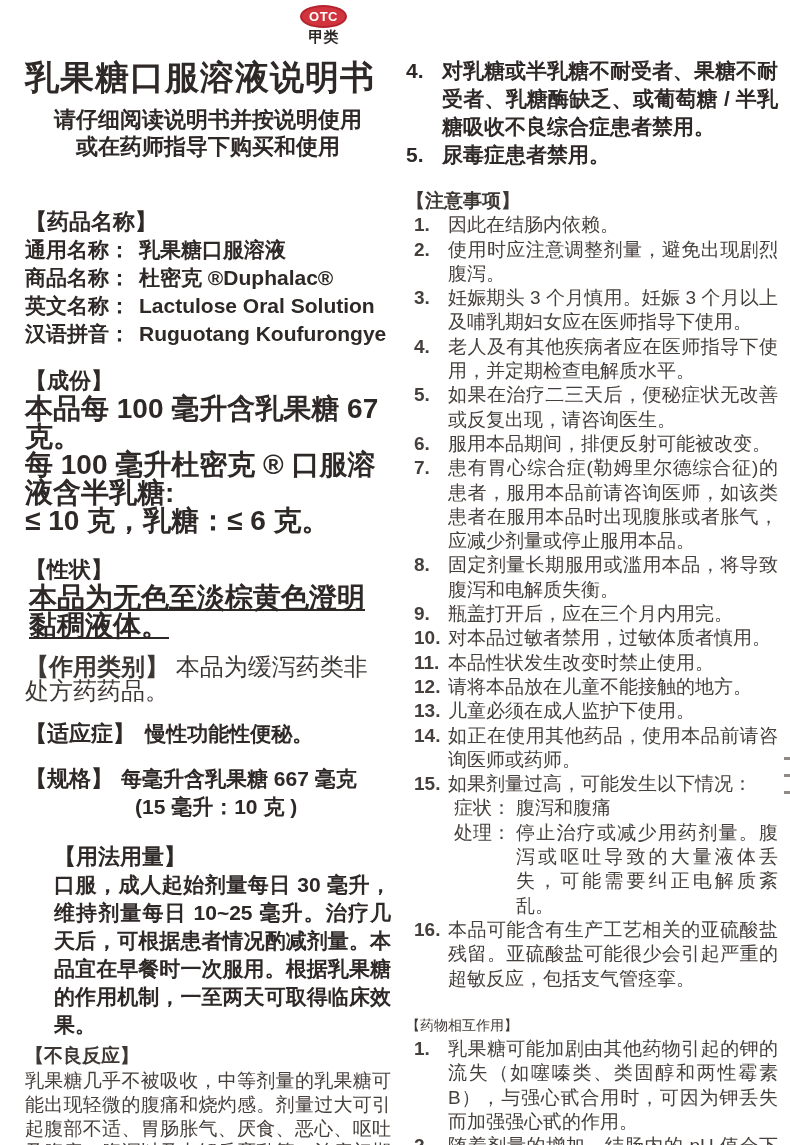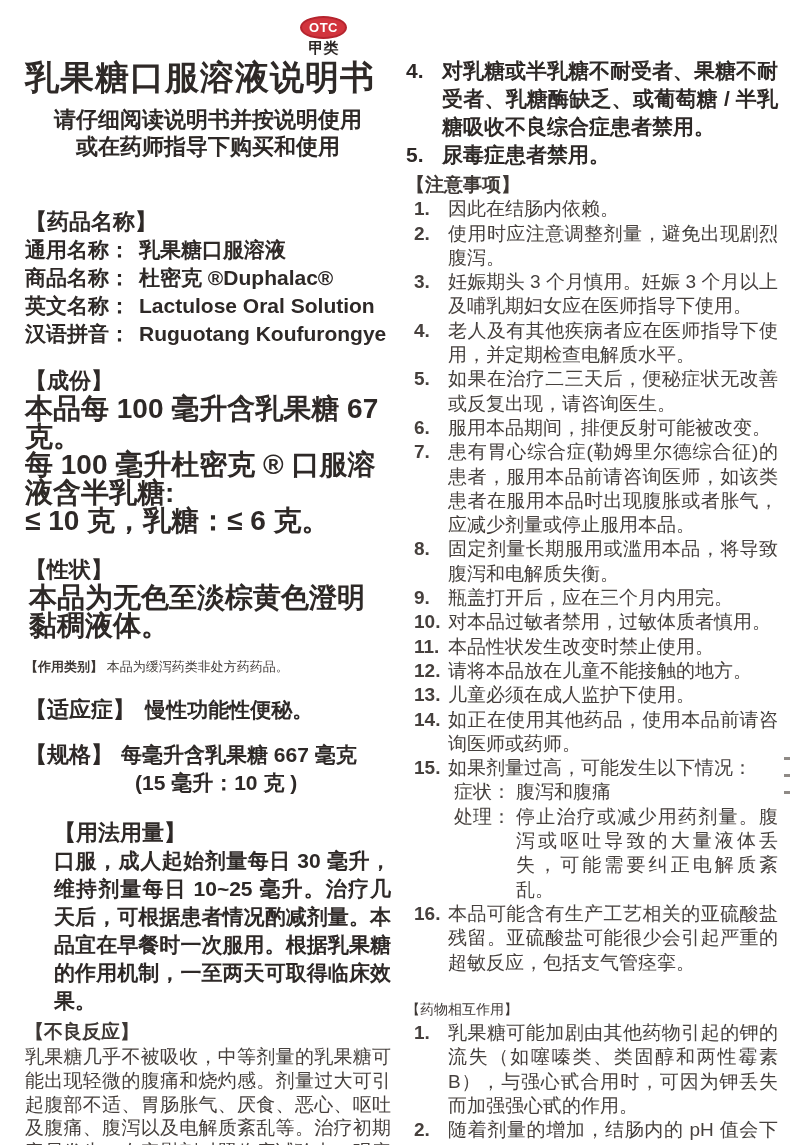--- a/index.html
+++ b/index.html
@@ -7,21 +7,21 @@
     width:790px;height:1145px;
     background:#ffffff;
     font-family:"Liberation Sans", sans-serif;
     color:#2e2927;
     position:relative;
     overflow:hidden;
   }
   .page{position:absolute;inset:0;background:#fff;}
 
   
-  .otc-badge{position:absolute;left:300px;top:16px;}
+  .otc-badge{position:absolute;left:300px;top:5px;}
   .otc-oval{
     width:47px;height:23px;border-radius:50%;
     background:#d2343d;border:2px solid #b5242e;box-sizing:border-box;
     color:#fff;font-weight:bold;font-size:13px;letter-spacing:.5px;
     display:flex;align-items:center;justify-content:center;
   }
   .otc-class{width:47px;text-align:center;font-size:15px;font-weight:700;color:#2b2624;margin-top:0px;}
 
   
   .col{position:absolute;top:0;}
@@ -37,23 +37,23 @@
 
   .sec-h{font-weight:800;font-size:22px;line-height:28px;color:#2e2927;}
   .b-line{font-size:28px;font-weight:700;line-height:28px;color:#2e2927;}
 
   .sec-drugname{margin-top:48px;}
   .kv{display:flex;font-size:21px;font-weight:700;line-height:28px;}
   .kv .k{flex:none;margin-right:9px;}
 
   .sec-composition{margin-top:19px;}
   .sec-character{margin-top:21px;}
-  .sec-character .b-line{padding-left:4px;}
-
-  .inline-sec{margin:15px 0 0 0;font-size:13px;line-height:24px;color:#3e3835;}
+  .sec-character .b-line{padding-left:4px;text-decoration:underline;}
+
+  .inline-sec{margin:15px 0 0 0;font-size:24px;line-height:24px;color:#3e3835;}
   .inline-sec .lbl{font-weight:600;}
   .inline-sec .txt{font-weight:500;}
 
   .inline-sec-bold{margin:17px 0 0 0;font-size:22px;font-weight:800;line-height:28px;color:#2e2927;}
   .inline-sec-bold .txt{margin-left:4px;font-size:21px;}
 
   .sec-spec{margin-top:17px;}
   .sec-spec .row1{display:flex;}
   .sec-spec .lbl{font-size:22px;font-weight:800;line-height:28px;flex:none;margin-right:8px;}
   .sec-spec .txt{font-size:21px;font-weight:700;line-height:28px;}
@@ -65,21 +65,21 @@
   .sec-adverse{margin-top:4px;}
   .sec-adverse .hdr{font-size:19px;font-weight:600;line-height:26px;color:#3e3835;}
   .sec-adverse .body{font-size:19px;font-weight:500;line-height:23.8px;text-align:justify;color:#46403d;}
 
   
   .col-right{padding-top:57px;box-sizing:border-box;}
   .bold-item{display:flex;font-size:21px;font-weight:700;line-height:28px;color:#2e2927;}
   .bold-item .num{flex:none;width:36px;}
   .bold-item .txt{flex:1;text-align:justify;}
 
-  .sec-precautions{margin-top:4px;font-size:19px;line-height:24.3px;color:#46403d;}
+  .sec-precautions{margin-top:20px;font-size:19px;line-height:24.3px;color:#46403d;}
   .sec-precautions .hdr{font-size:19px;font-weight:600;color:#3e3835;}
   .n-item{display:flex;padding-left:8px;font-weight:500;}
   .n-item .num{flex:none;width:34px;font-weight:600;}
   .n-item .txt{flex:1;text-align:justify;}
   .sub-line{display:flex;padding-left:48px;font-weight:500;justify-content:flex-end;}
   .sub-line .sub-lbl{flex:none;width:62px;}
   .sub-line .sub-txt{flex:1;text-align:justify;}
 
   .sec-interactions{margin-top:22px;font-size:19px;line-height:24.3px;color:#46403d;}
   .sec-interactions .hdr{font-size:14px;font-weight:400;color:#3e3835;}

